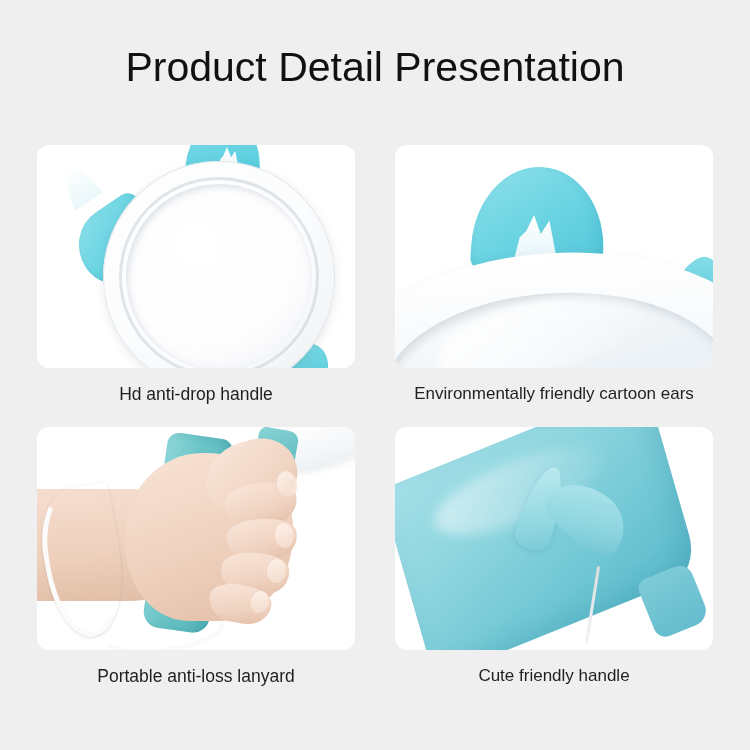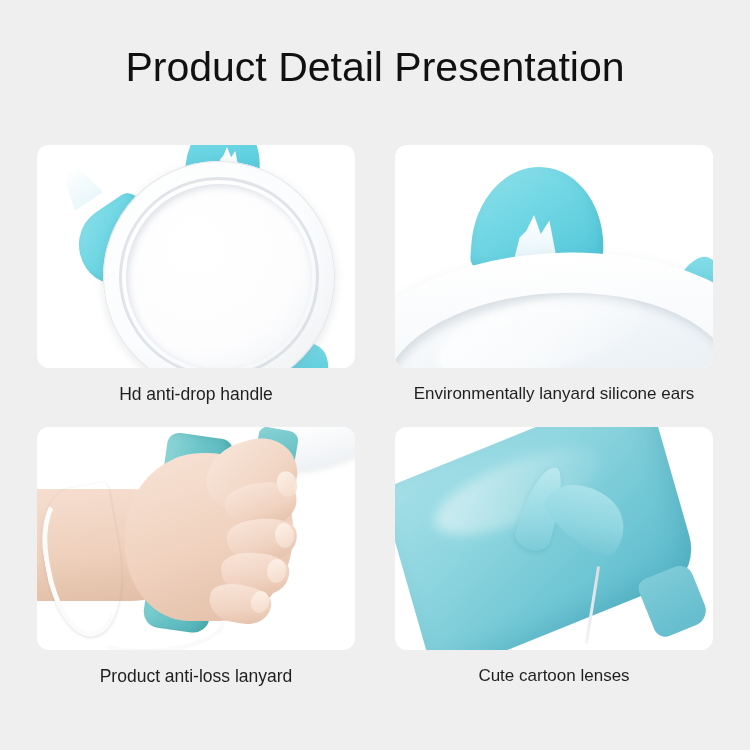--- a/index.html
+++ b/index.html
@@ -367,21 +367,21 @@
 
   <div class="cell r0 c1">
     <div class="photo">
       <div class="p2-ear"></div>
       <div class="p2-ear-inner"></div>
       <div class="p2-ear-r"></div>
       <div class="p2-rim"></div>
       <div class="p2-glass"></div>
       <div class="p2-glass-gloss"></div>
     </div>
-    <div class="caption">Environmentally lanyard silicone ears</div>
+    <div class="caption">Environmentally friendly cartoon ears</div>
   </div>
 
   <div class="cell r1 c0">
     <div class="photo">
       <div class="p3-arm"></div>
       <div class="p3-lanyard"></div>
       <div class="p3-lanyard2"></div>
       <div class="p3-rim-frag"></div>
       <div class="p3-handle"></div>
       <div class="p3-handle-top"></div>
@@ -389,28 +389,28 @@
       <div class="p3-thumb"></div>
       <div class="p3-finger p3-f1"></div>
       <div class="p3-finger p3-f2"></div>
       <div class="p3-finger p3-f3"></div>
       <div class="p3-finger p3-f4"></div>
       <div class="p3-nail p3-n1"></div>
       <div class="p3-nail p3-n2"></div>
       <div class="p3-nail p3-n3"></div>
       <div class="p3-nail p3-n4"></div>
     </div>
-    <div class="caption">Product anti-loss lanyard</div>
+    <div class="caption">Portable anti-loss lanyard</div>
   </div>
 
   <div class="cell r1 c1">
     <div class="photo">
       <div class="p4-body"></div>
       <div class="p4-hi"></div>
       <div class="p4-fin"></div>
       <div class="p4-fin2"></div>
       <div class="p4-end"></div>
       <div class="p4-string"></div>
     </div>
-    <div class="caption">Cute cartoon lenses</div>
+    <div class="caption">Cute friendly handle</div>
   </div>
 
 </div>
 
 </body></html>

